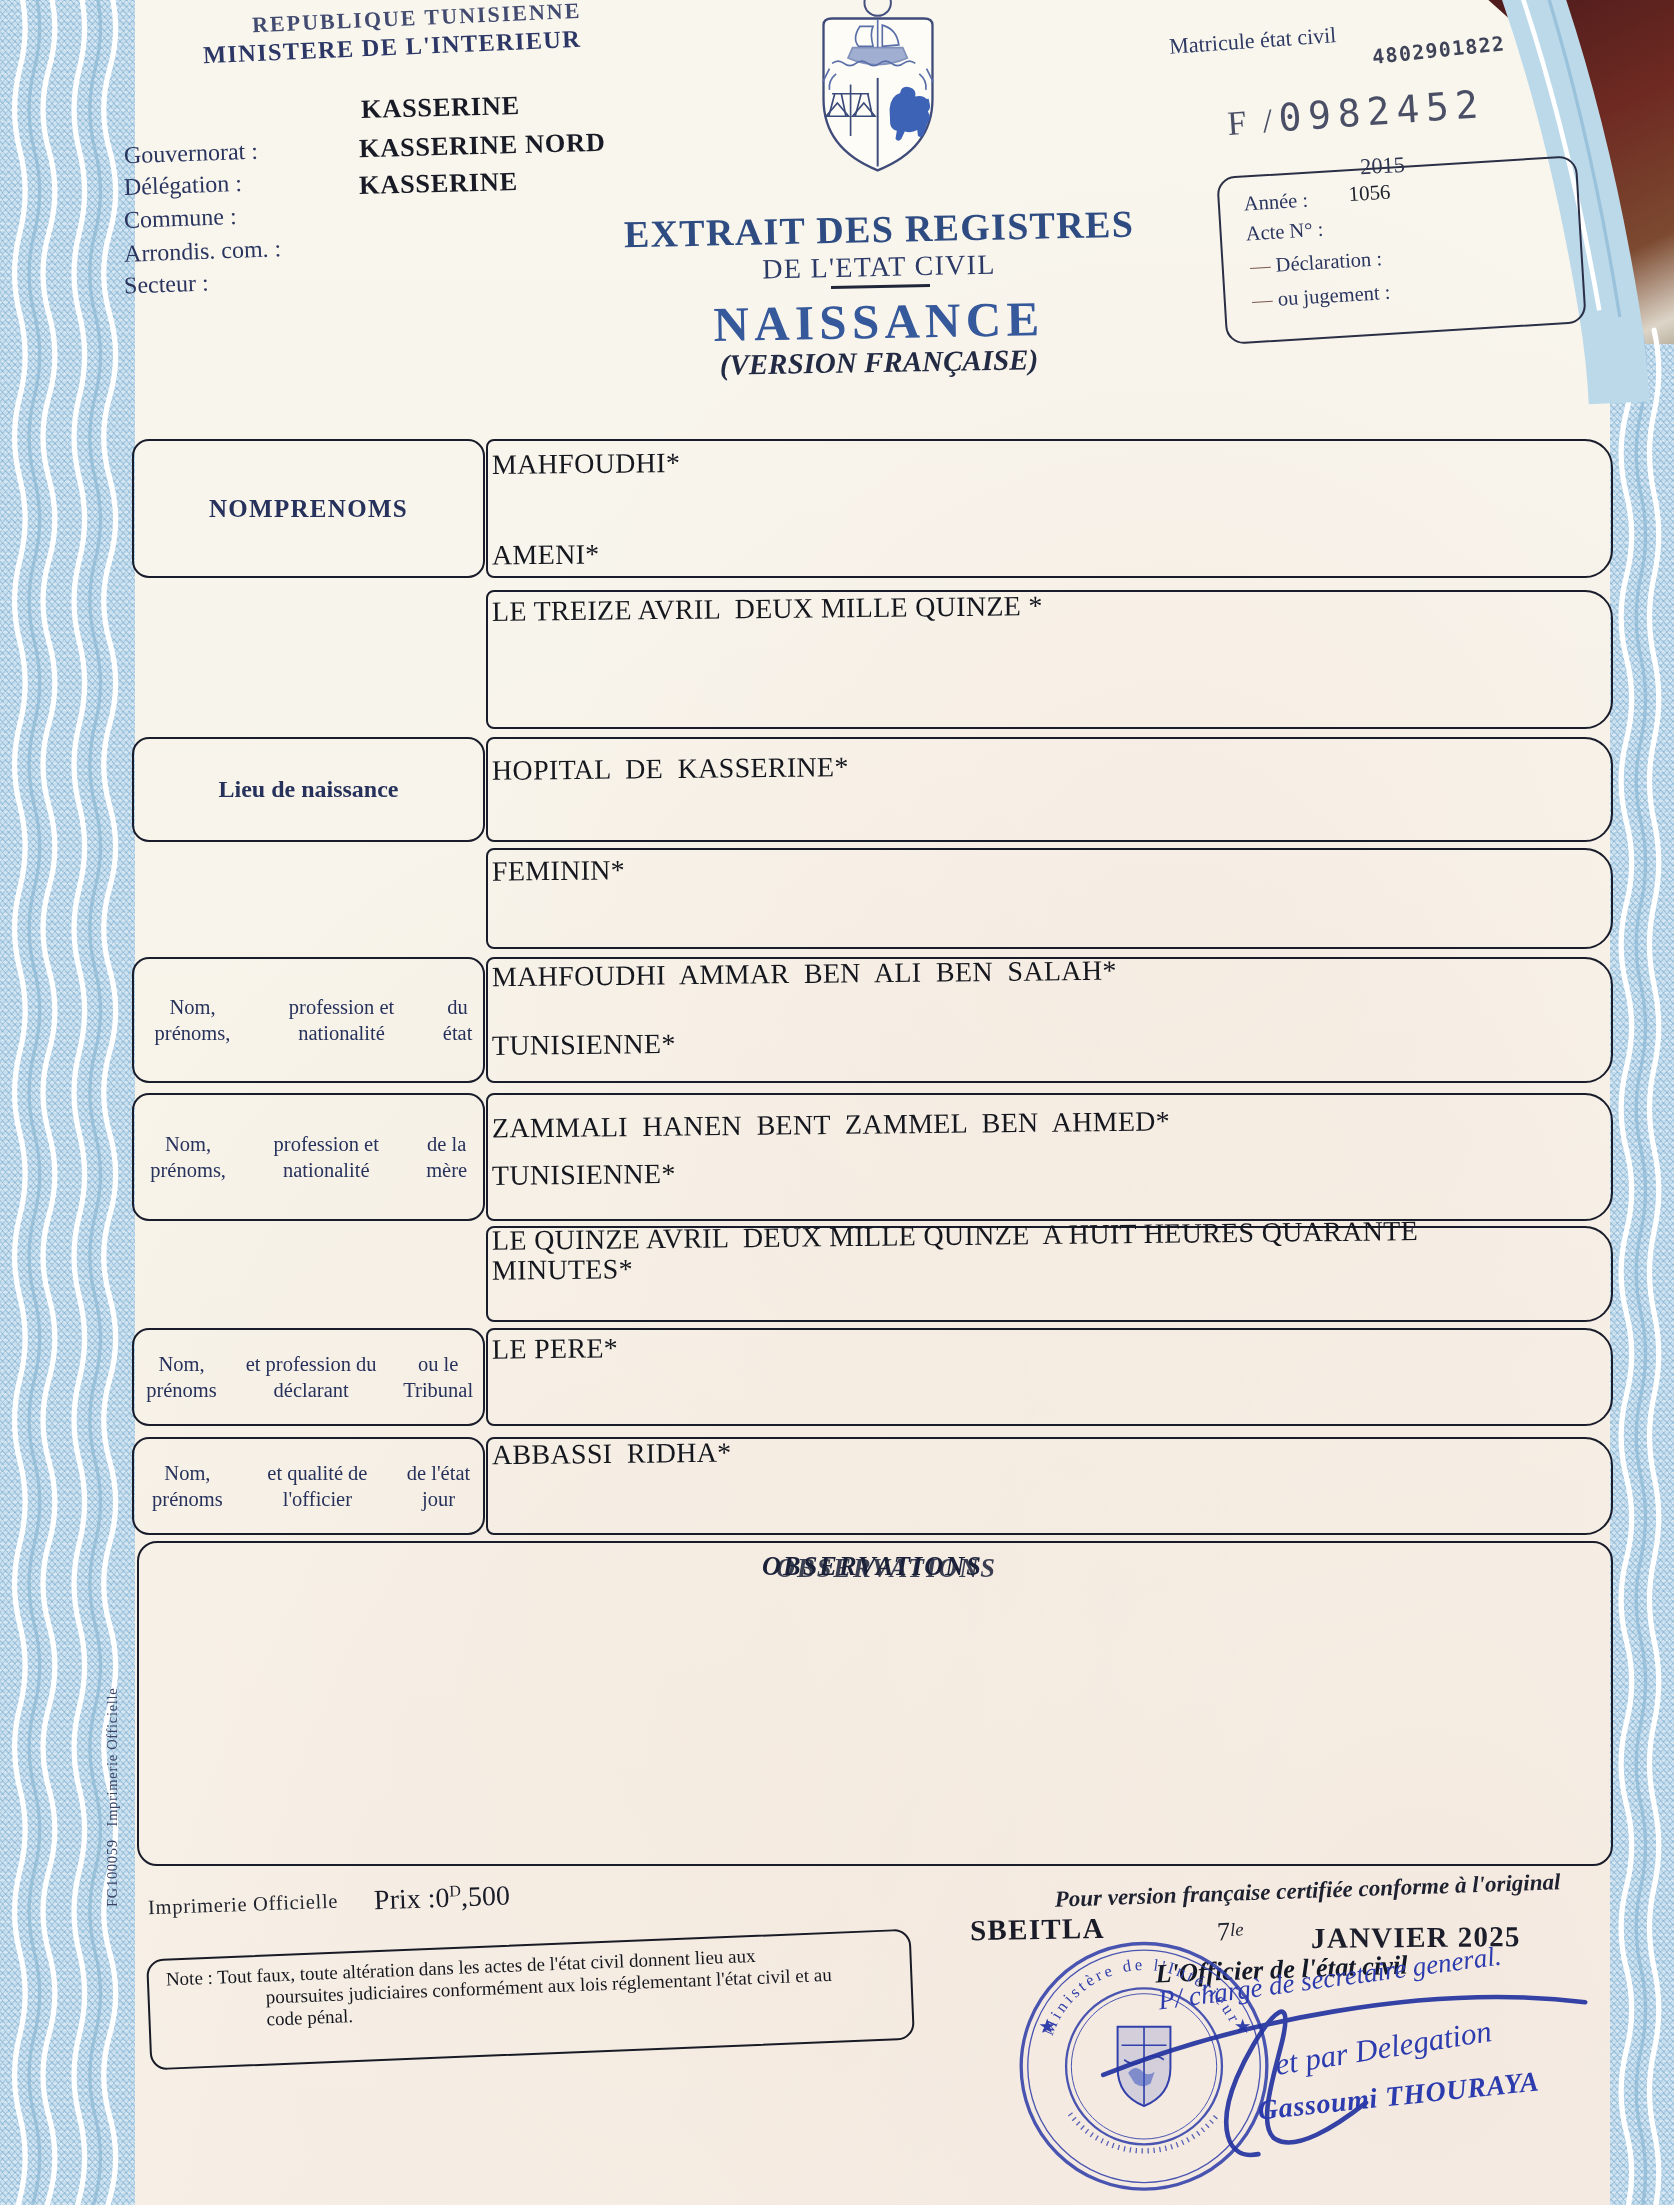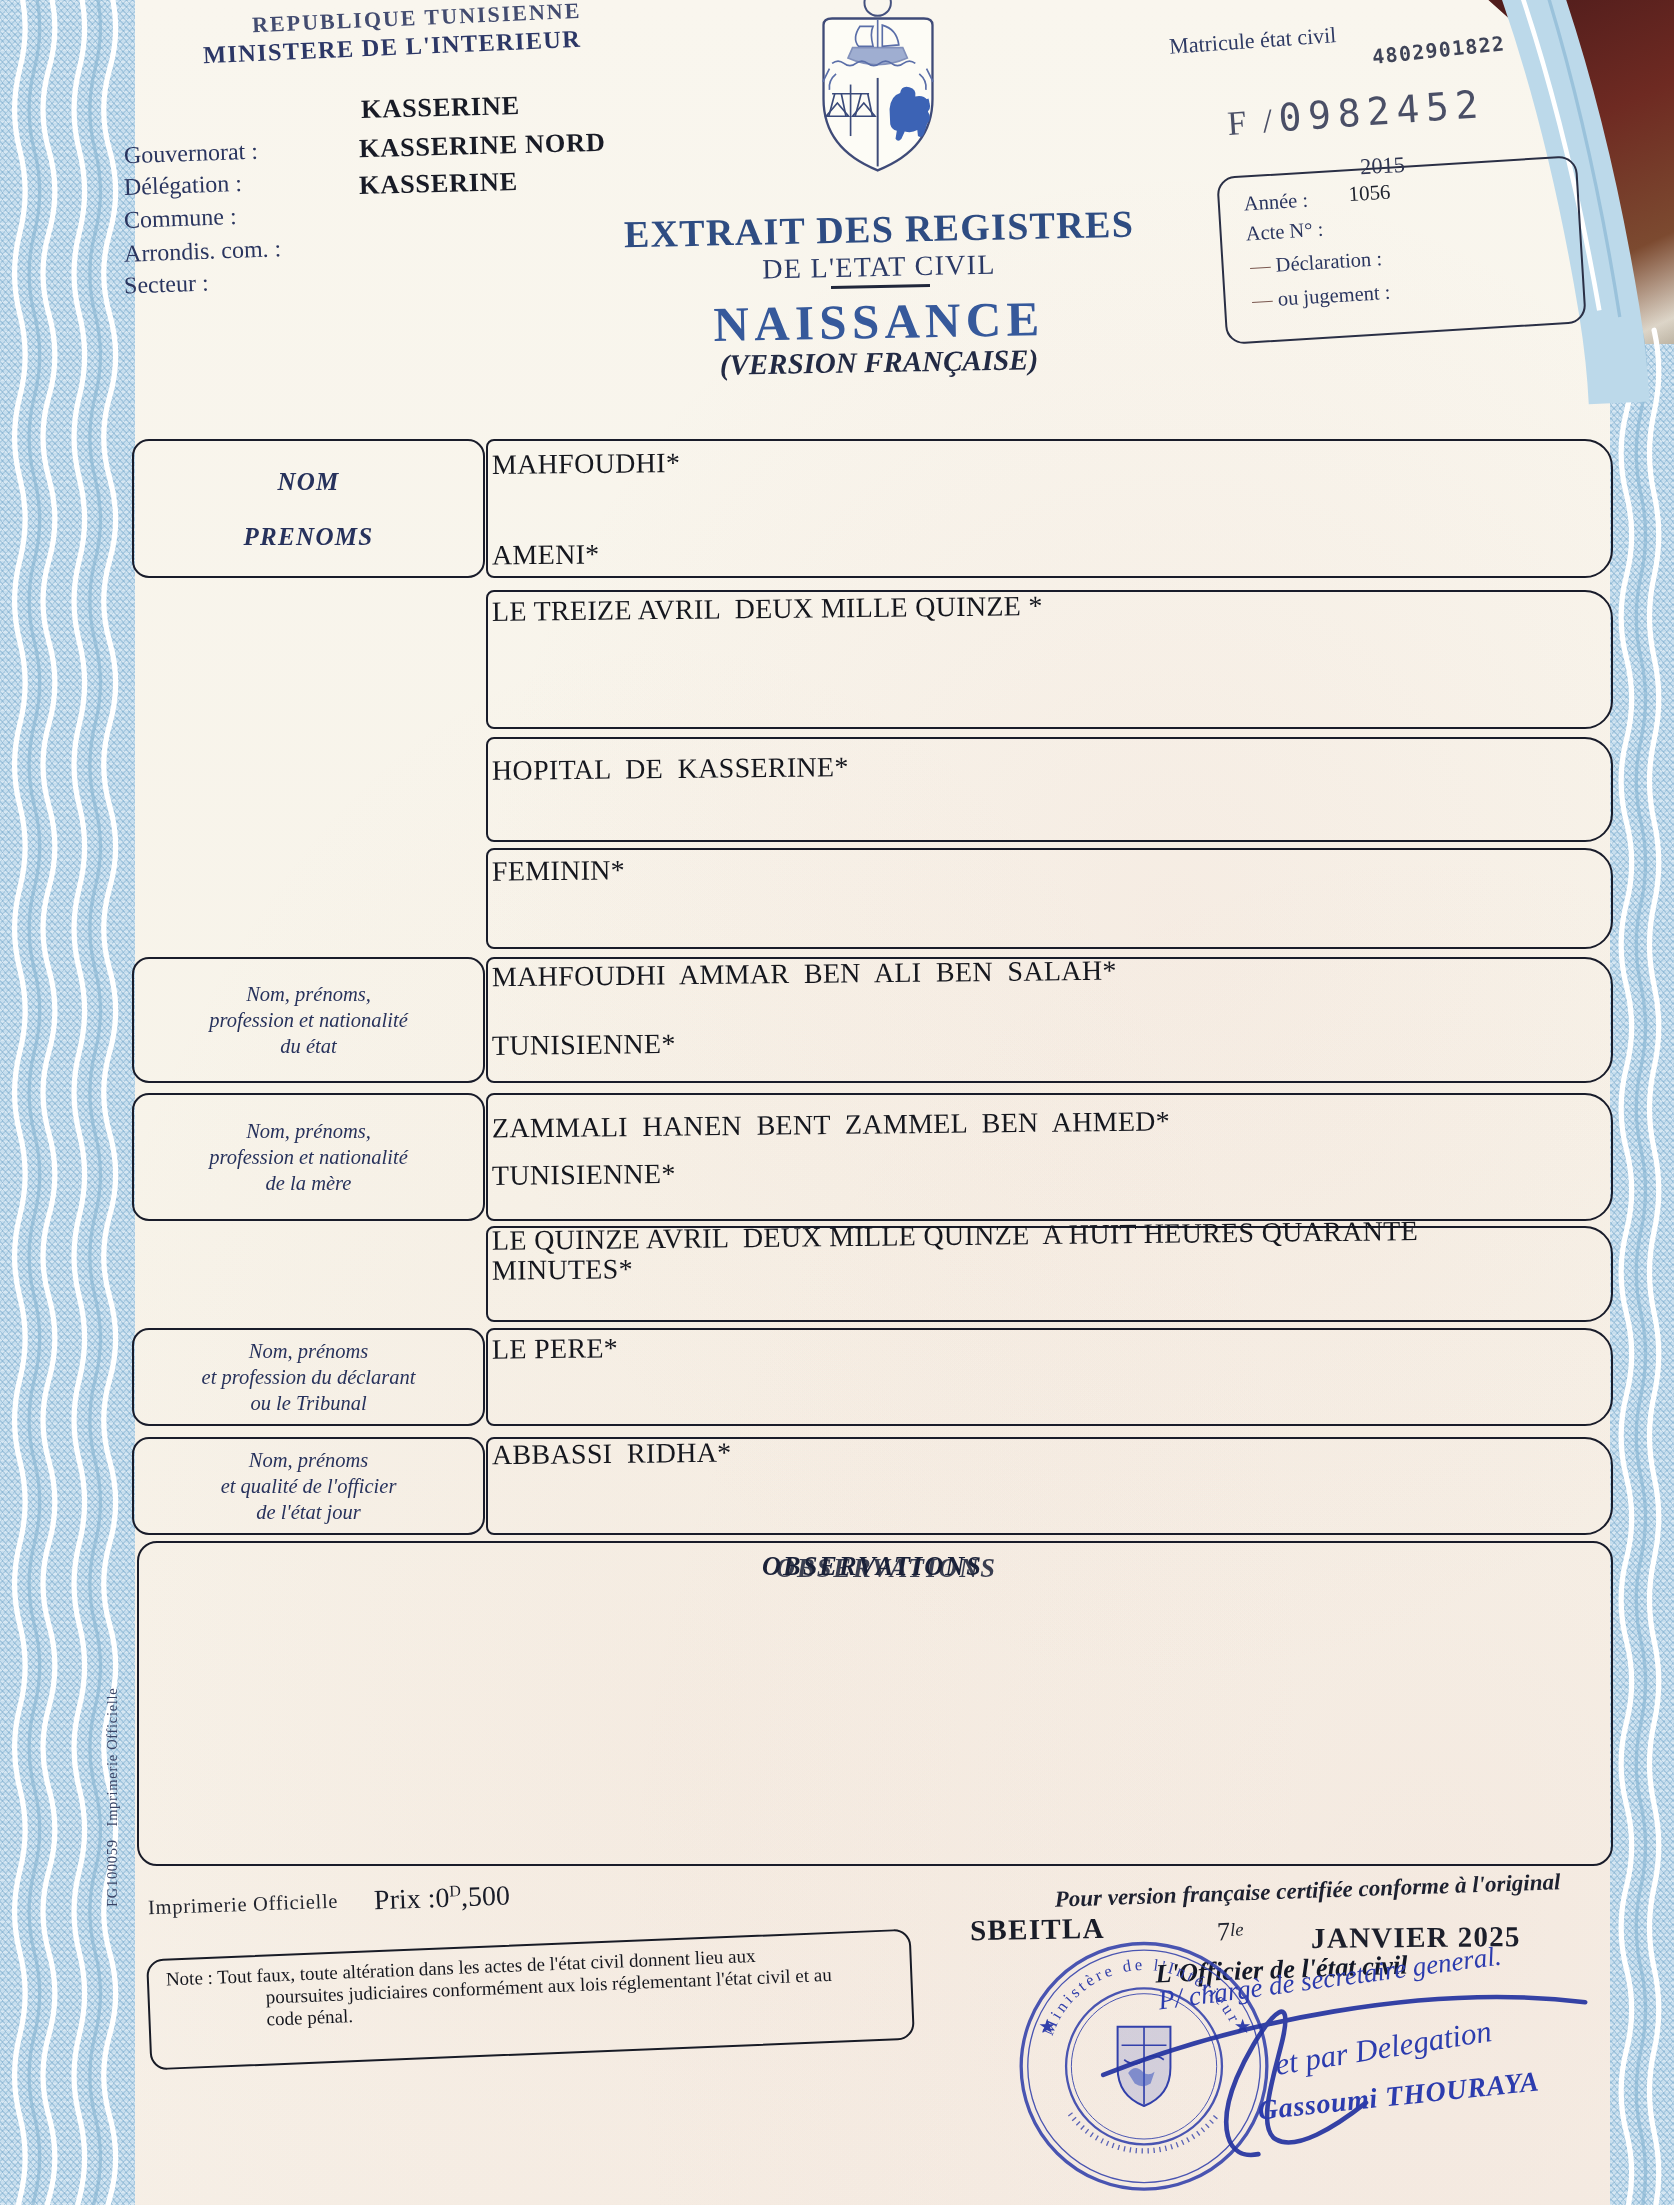--- a/index.html
+++ b/index.html
@@ -18,21 +18,21 @@
     background:linear-gradient(155deg,#511d1c 6%,#6e2a22 34%,#7c4a30 62%,#77604337 78%,#6f6148 95%);}
   .band{background-color:#c7deee;background-image:
       repeating-linear-gradient(48deg, rgba(84,146,188,.30) 0 1.3px, transparent 1.3px 4.6px),
       repeating-linear-gradient(-48deg, rgba(84,146,188,.24) 0 1.3px, transparent 1.3px 4.6px),
       repeating-linear-gradient(0deg, rgba(255,255,255,.28) 0 2px, transparent 2px 6px);}
   #band-left{left:0;top:0;width:135px;height:2205px;}
   #band-right{left:1610px;top:344px;width:64px;height:1862px;}
   svg{display:block;}
   
   .lbl-box{left:132px;width:349px;border:2.6px solid #191c2a;border-radius:17px;
-           display:flex;flex-direction:column;justify-content:center;align-items:center;font-style:italic;}
+           display:flex;flex-direction:row;justify-content:center;align-items:center;text-align:center;}
   .val-box{left:486px;width:1123px;border:2.6px solid #191c2a;border-radius:8px 28px 28px 8px;}
   .lbl{color:#27325c;line-height:1.28;}
   .lbl-b{font-weight:bold;font-size:24px;}
   .lbl-r{font-size:20.5px;}
   .lbl-xl{font-weight:bold;font-size:25px;letter-spacing:1.3px;line-height:2.2;}
   .val{left:492px;font-size:28px;color:#15171e;white-space:pre;transform:rotate(-.6deg);letter-spacing:0.3px;}
   .navy{color:#2a355f;}
   .admin-lbl{font-size:24px;transform:rotate(-2deg);}
   .admin-val{font-size:26.4px;font-weight:bold;color:#181b26;transform:rotate(-1.5deg);letter-spacing:0.7px;}
   .hand{color:#2c3cae;font-style:italic;white-space:nowrap;}
@@ -134,20 +134,23 @@
     <div class="lbl lbl-xl">NOM</div>
     <div class="lbl lbl-xl">PRENOMS</div>
   </div>
   <div class="abs val-box" style="top:439px;height:135px"></div>
   <div class="abs val" style="top:448px">MAHFOUDHI*</div>
   <div class="abs val" style="top:539px">AMENI*</div>
 
   <div class="abs val-box" style="top:590px;height:135px"></div>
   <div class="abs val" style="top:593px">LE TREIZE AVRIL  DEUX MILLE QUINZE *</div>
 
+  <div class="abs lbl-box" style="top:737px;height:101px">
+    <div class="lbl lbl-b">Lieu de naissance</div>
+  </div>
   <div class="abs val-box" style="top:737px;height:101px"></div>
   <div class="abs val" style="top:753px">HOPITAL  DE  KASSERINE*</div>
 
   <div class="abs val-box" style="top:848px;height:97px"></div>
   <div class="abs val" style="top:855px">FEMININ*</div>
 
   <div class="abs lbl-box" style="top:957px;height:122px">
     <div class="lbl lbl-r">Nom, prénoms,</div>
     <div class="lbl lbl-r">profession et nationalité</div>
     <div class="lbl lbl-r">du état</div>

